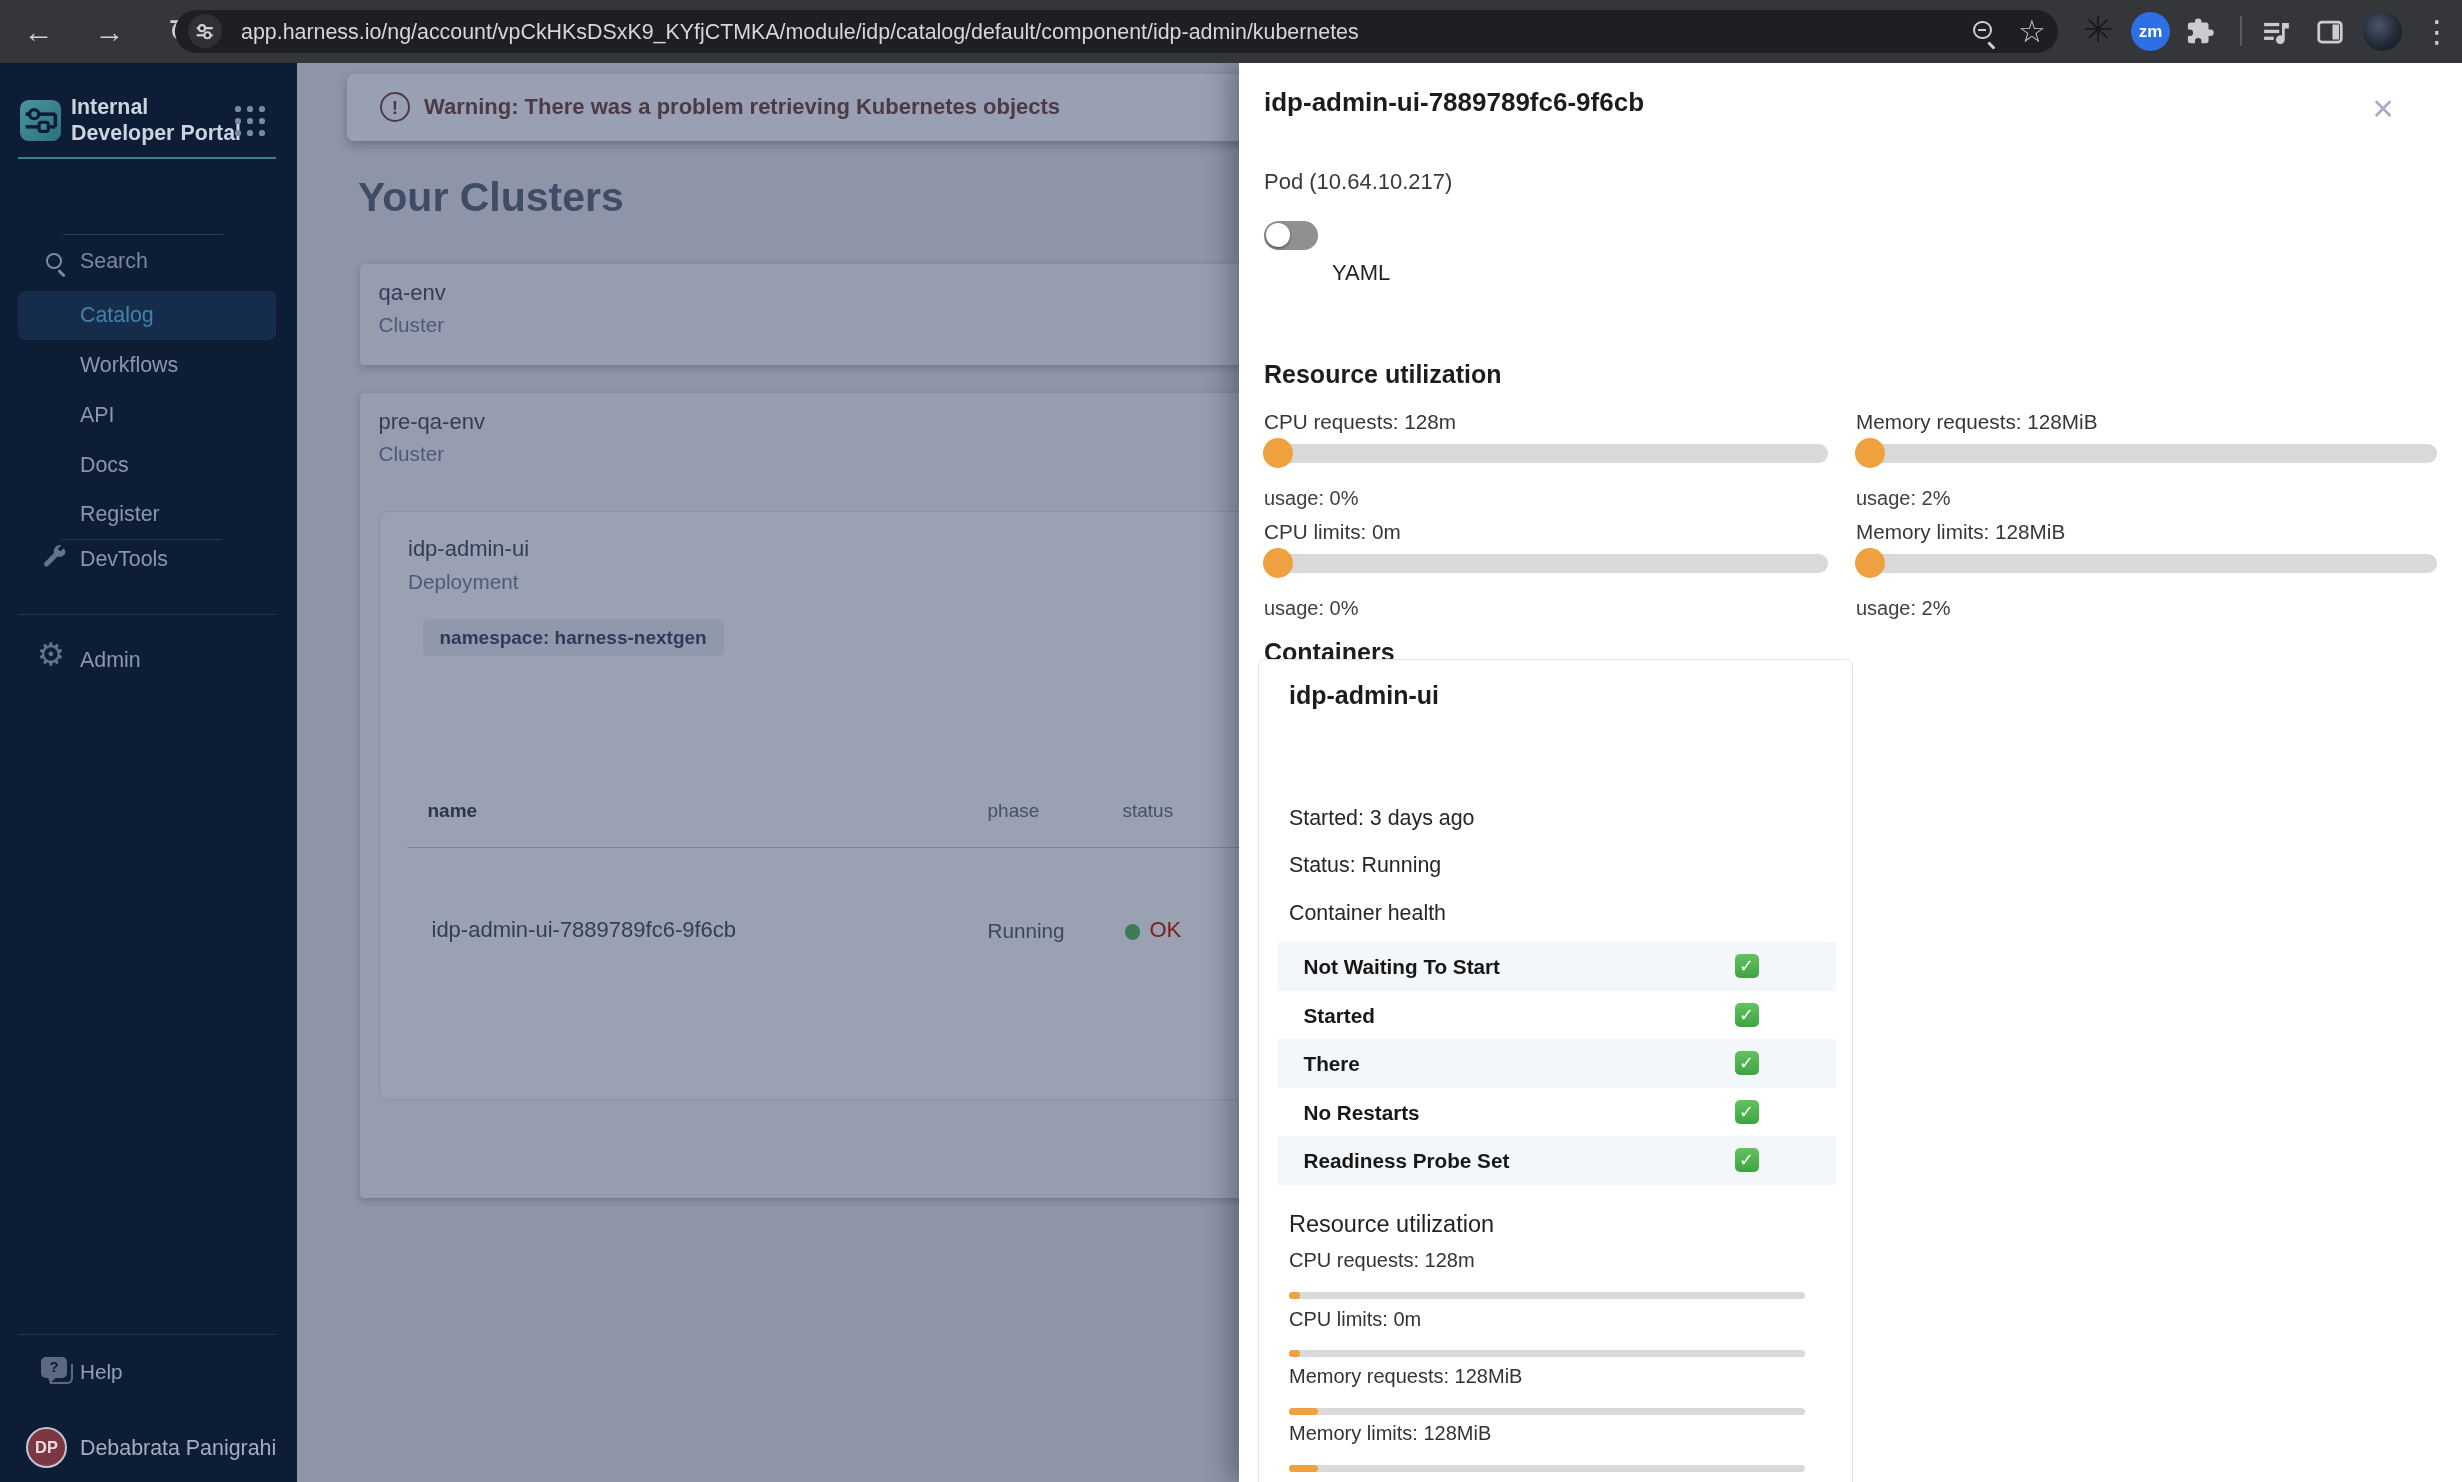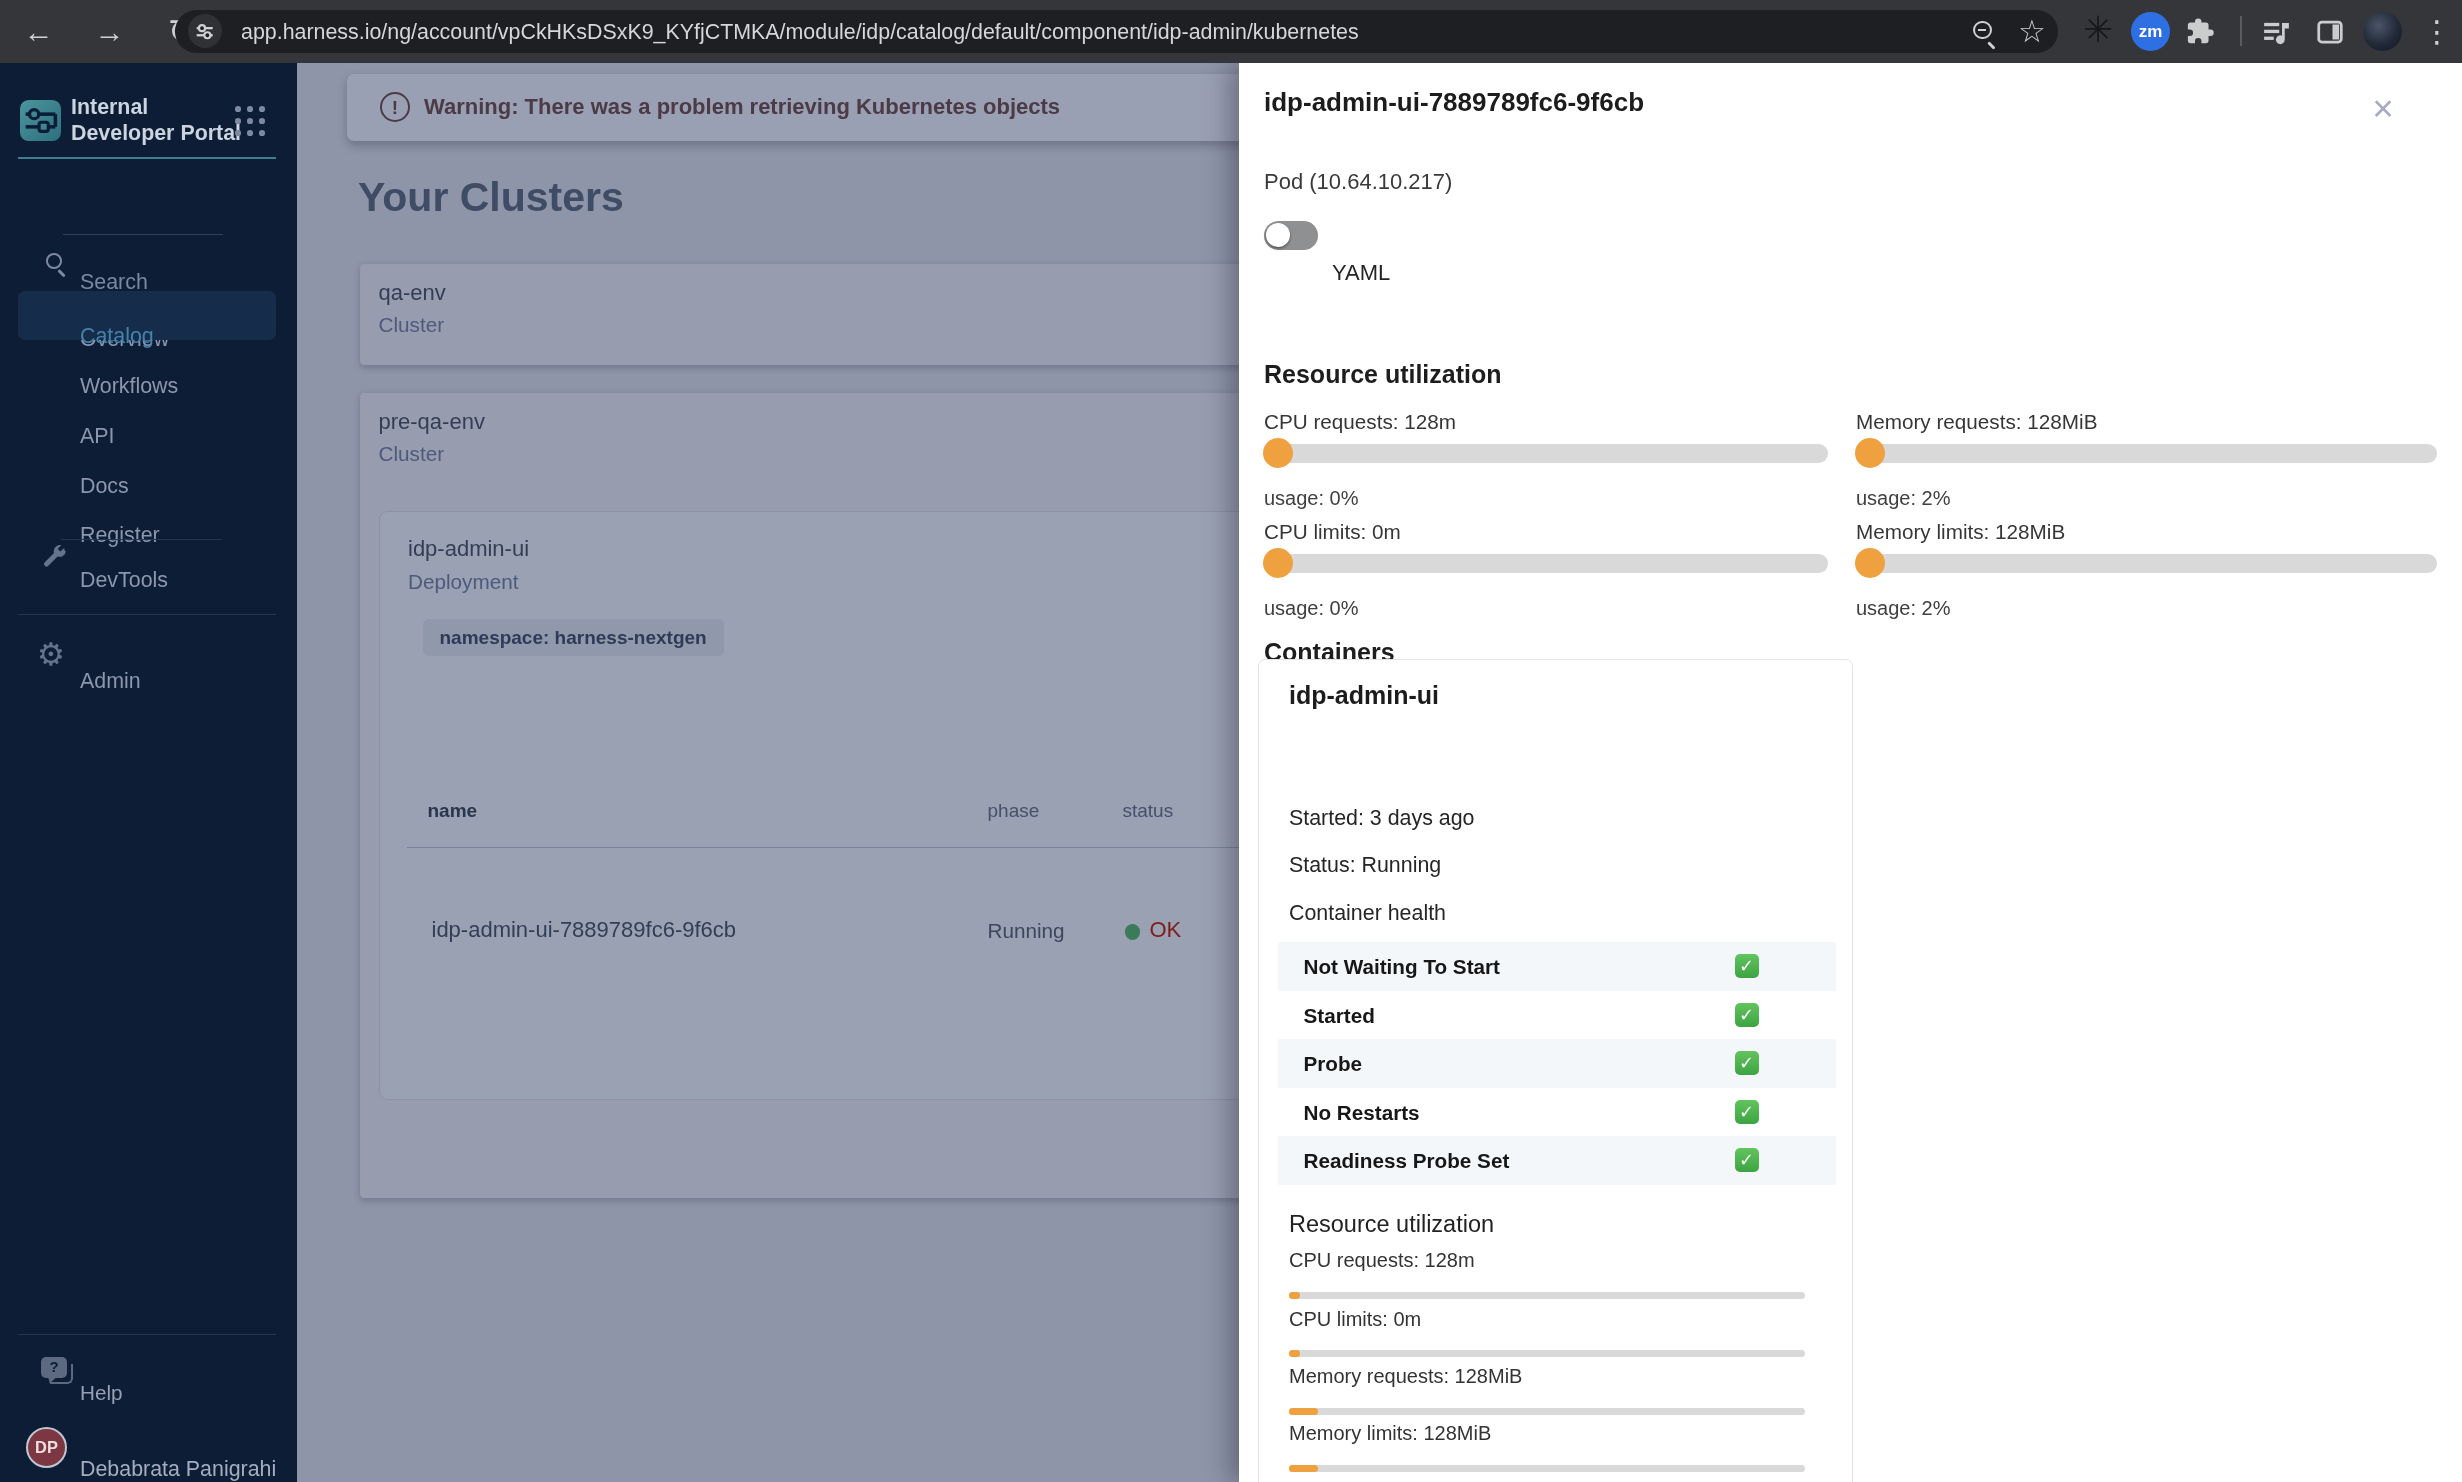--- a/index.html
+++ b/index.html
@@ -26,21 +26,21 @@
   .avatar-chrome { position:absolute; width:39px; height:39px; border-radius:50%; background:radial-gradient(circle at 40% 35%, #4a5568 0%, #222a38 55%, #10151f 100%); }
   .kebab { position:absolute; font-size:30px; color:#cfd0d3; line-height:37px; }
 
   
   .sidebar { position:absolute; left:0; top:63px; width:297px; height:1420px; background:#0c1d35; z-index:40; }
   .logo { position:absolute; left:20px; top:37px; width:41px; height:41px; border-radius:8.6px; background:linear-gradient(135deg,#4a959d,#2d6f7e); }
   .brand { position:absolute; left:71px; top:31px; width:171px; font-size:21.4px; line-height:26px; font-weight:600; color:#ccd4e0; }
   .grid9 { position:absolute; left:235px; top:43px; width:31px; height:31px; display:grid; grid-template-columns:repeat(3,1fr); gap:5px; }
   .grid9 span { width:5.7px; height:5.7px; border-radius:50%; background:#7e89a0; }
   .sb-div-teal { position:absolute; left:18px; top:94px; width:258px; height:2.1px; background:#3f7e8d; }
-  .sb-item { position:absolute; left:80px; font-size:21.4px; color:#8c96ac; line-height:28.5px;margin-top:21px; }
+  .sb-item { position:absolute; left:80px; font-size:21.4px; color:#8c96ac; line-height:28.5px; }
   .sb-underline { position:absolute; left:63px; top:171px; width:160px; height:1.4px; background:#2c3e59; }
   .sb-selected { position:absolute; left:18px; top:228px; width:258px; height:49px; border-radius:7.1px; background:#152d4b; }
   .sb-div { position:absolute; background:#263650; height:1.4px; }
   .search-ic { position:absolute; left:46px; top:190px; width:15.7px; height:15.7px; border:2.5px solid #7e89a0; border-radius:50%; }
   .search-ic::after { content:""; position:absolute; left:12px; top:14.3px; width:2.5px; height:8.6px; background:#7e89a0; transform:rotate(-45deg); border-radius:1.4px; }
   .help-bubble { position:absolute; left:41px; top:1294px; width:26px; height:21.4px; border-radius:5px; background:#5c6980; }
   .help-bubble::before { content:"?"; position:absolute; left:0; top:0.7px; width:26px; text-align:center; font-size:15px; font-weight:700; color:#0c1d35; }
   .help-bubble::after { content:""; position:absolute; left:7.1px; top:20px; width:8.6px; height:6.4px; background:#5c6980; clip-path:polygon(0 0,100% 0,20% 100%); }
   .help-edge { position:absolute; left:50px; top:1301px; width:23px; height:20px; border-right:2.1px solid #5c6980; border-bottom:2.1px solid #5c6980; border-radius:0 0 5.7px 0; }
   .dp-avatar { position:absolute; left:26px; top:1364px; width:41px; height:41px; border-radius:50%; background:#7d3742; border:2.1px solid #c0c6d2; color:#ecdfe1; font-size:16.4px; font-weight:700; display:flex; align-items:center; justify-content:center; }
@@ -283,21 +283,21 @@
 
       <div class="hrow alt" style="top:282px;">
         <div class="hl">Not Waiting To Start</div>
         <div class="okcheck">✓</div>
       </div>
       <div class="hrow" style="top:331px;">
         <div class="hl">Started</div>
         <div class="okcheck">✓</div>
       </div>
       <div class="hrow alt" style="top:379px;">
-        <div class="hl">Probe</div>
+        <div class="hl">There</div>
         <div class="okcheck">✓</div>
       </div>
       <div class="hrow" style="top:428px;">
         <div class="hl">No Restarts</div>
         <div class="okcheck">✓</div>
       </div>
       <div class="hrow alt" style="top:476px;">
         <div class="hl">Readiness Probe Set</div>
         <div class="okcheck">✓</div>
       </div>

